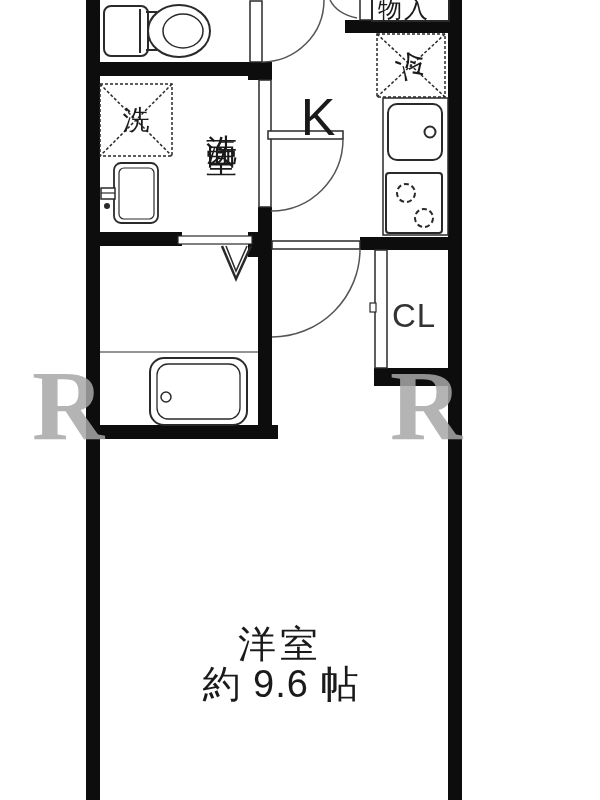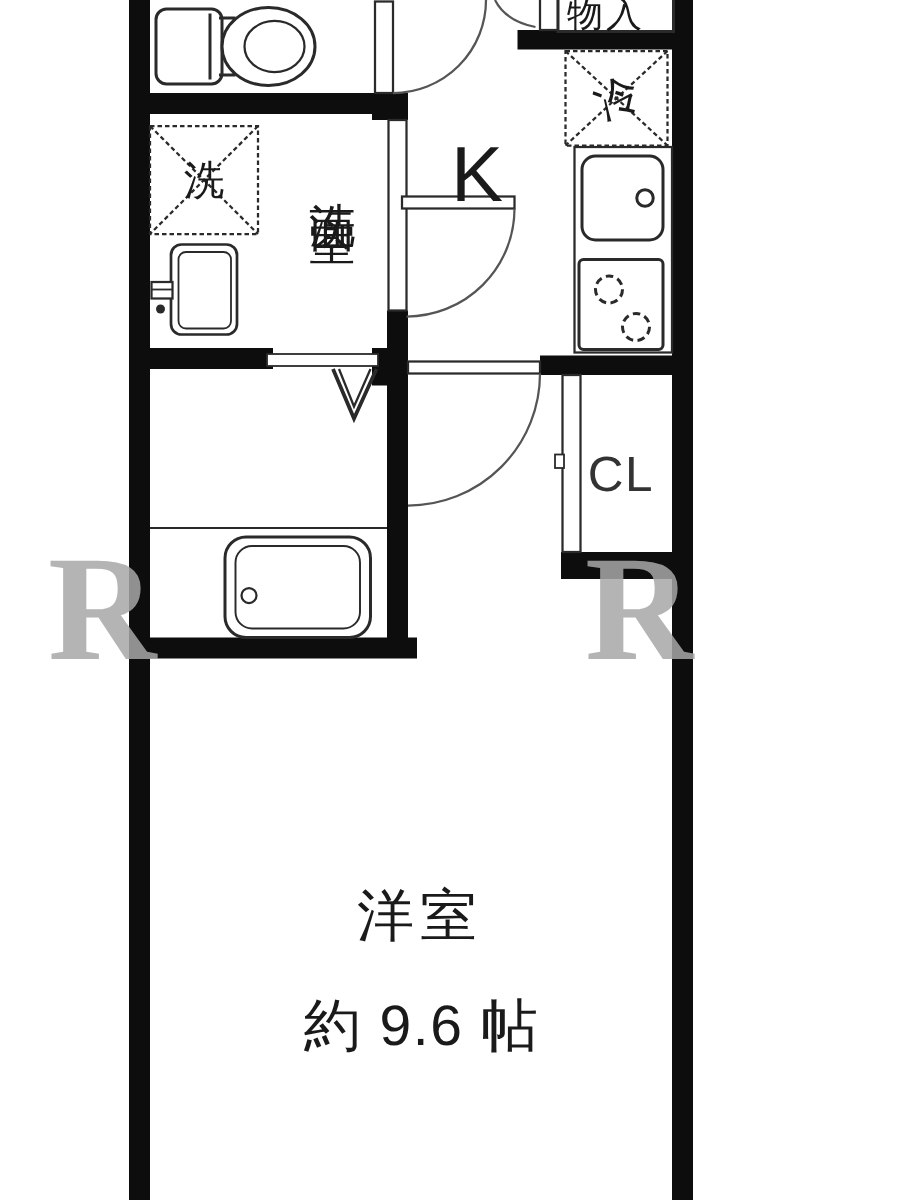--- a/index.html
+++ b/index.html
@@ -133,20 +133,20 @@
 
   <div class="lbl lbl-k" style="left:318px;top:117px;">K</div>
 
   <div class="lbl lbl-washer" style="left:136px;top:120px;">洗</div>
 
   <div class="lbl lbl-washroom" style="left:200px;top:110px;">洗面室</div>
 
 
   <div class="lbl lbl-cl" style="left:414px;top:316px;">CL</div>
 
-  <div class="lbl lbl-room" style="left:280px;top:611px;">洋室</div>
+  <div class="lbl lbl-room" style="left:280px;top:644px;">洋室</div>
 
   <div class="lbl lbl-size" style="left:281px;top:684px;text-align:center;">約 9.6 帖</div>
 
   <div class="watermark" style="left:32px;top:348px;">R</div>
   <div class="watermark" style="left:390px;top:348px;">R</div>
 
 </div>
 
 </body></html>

